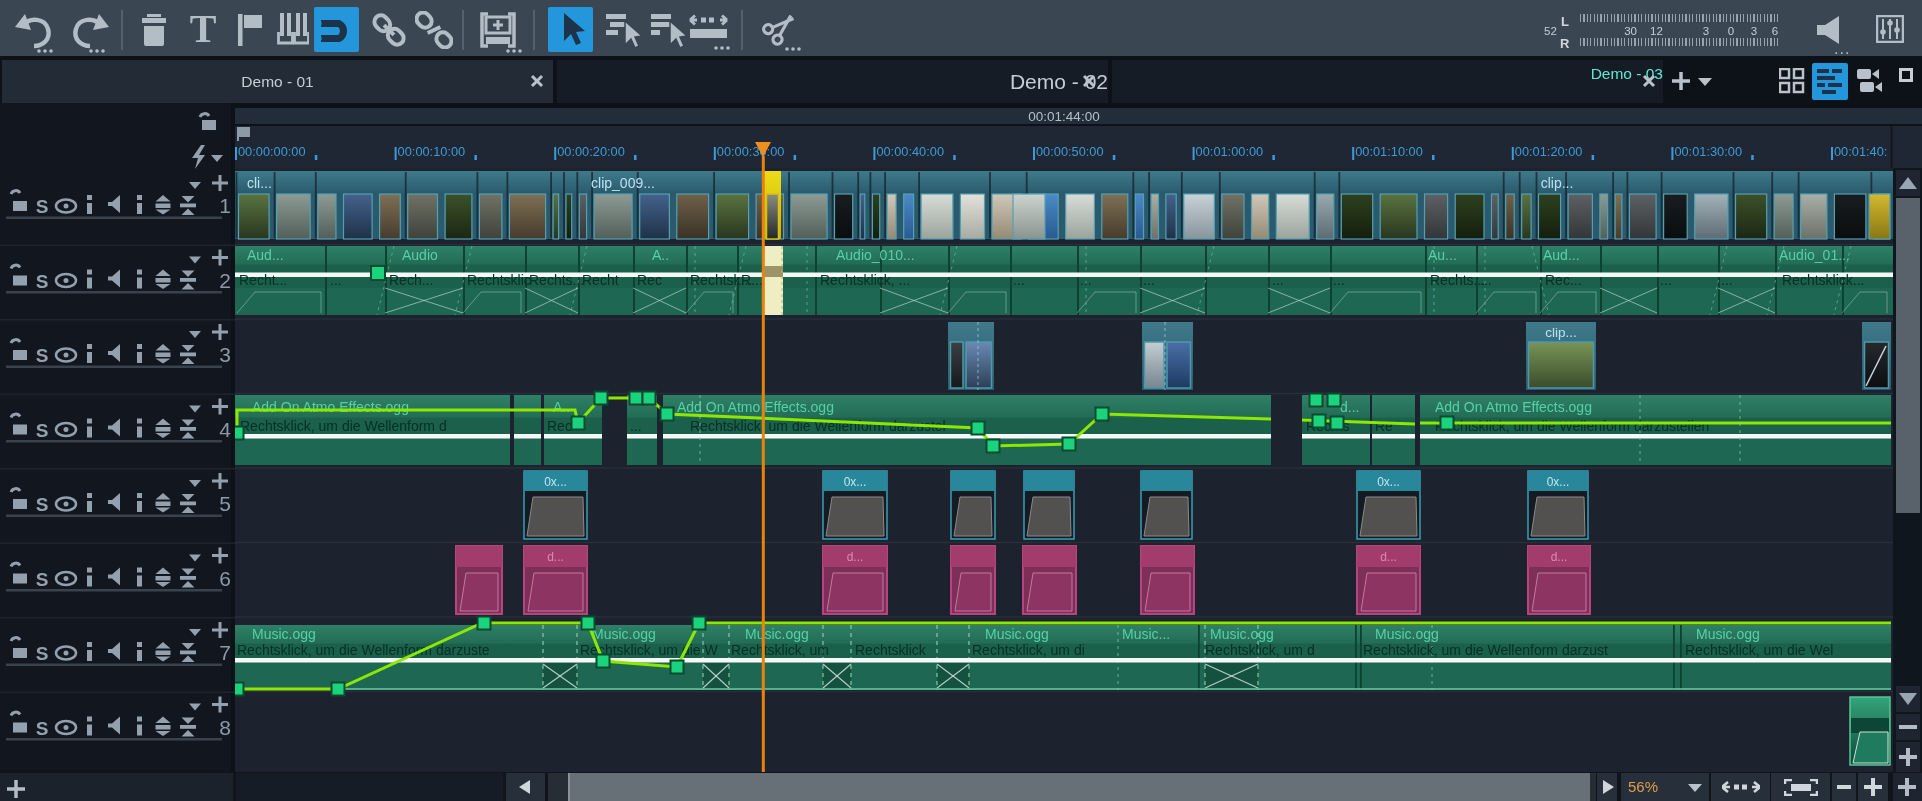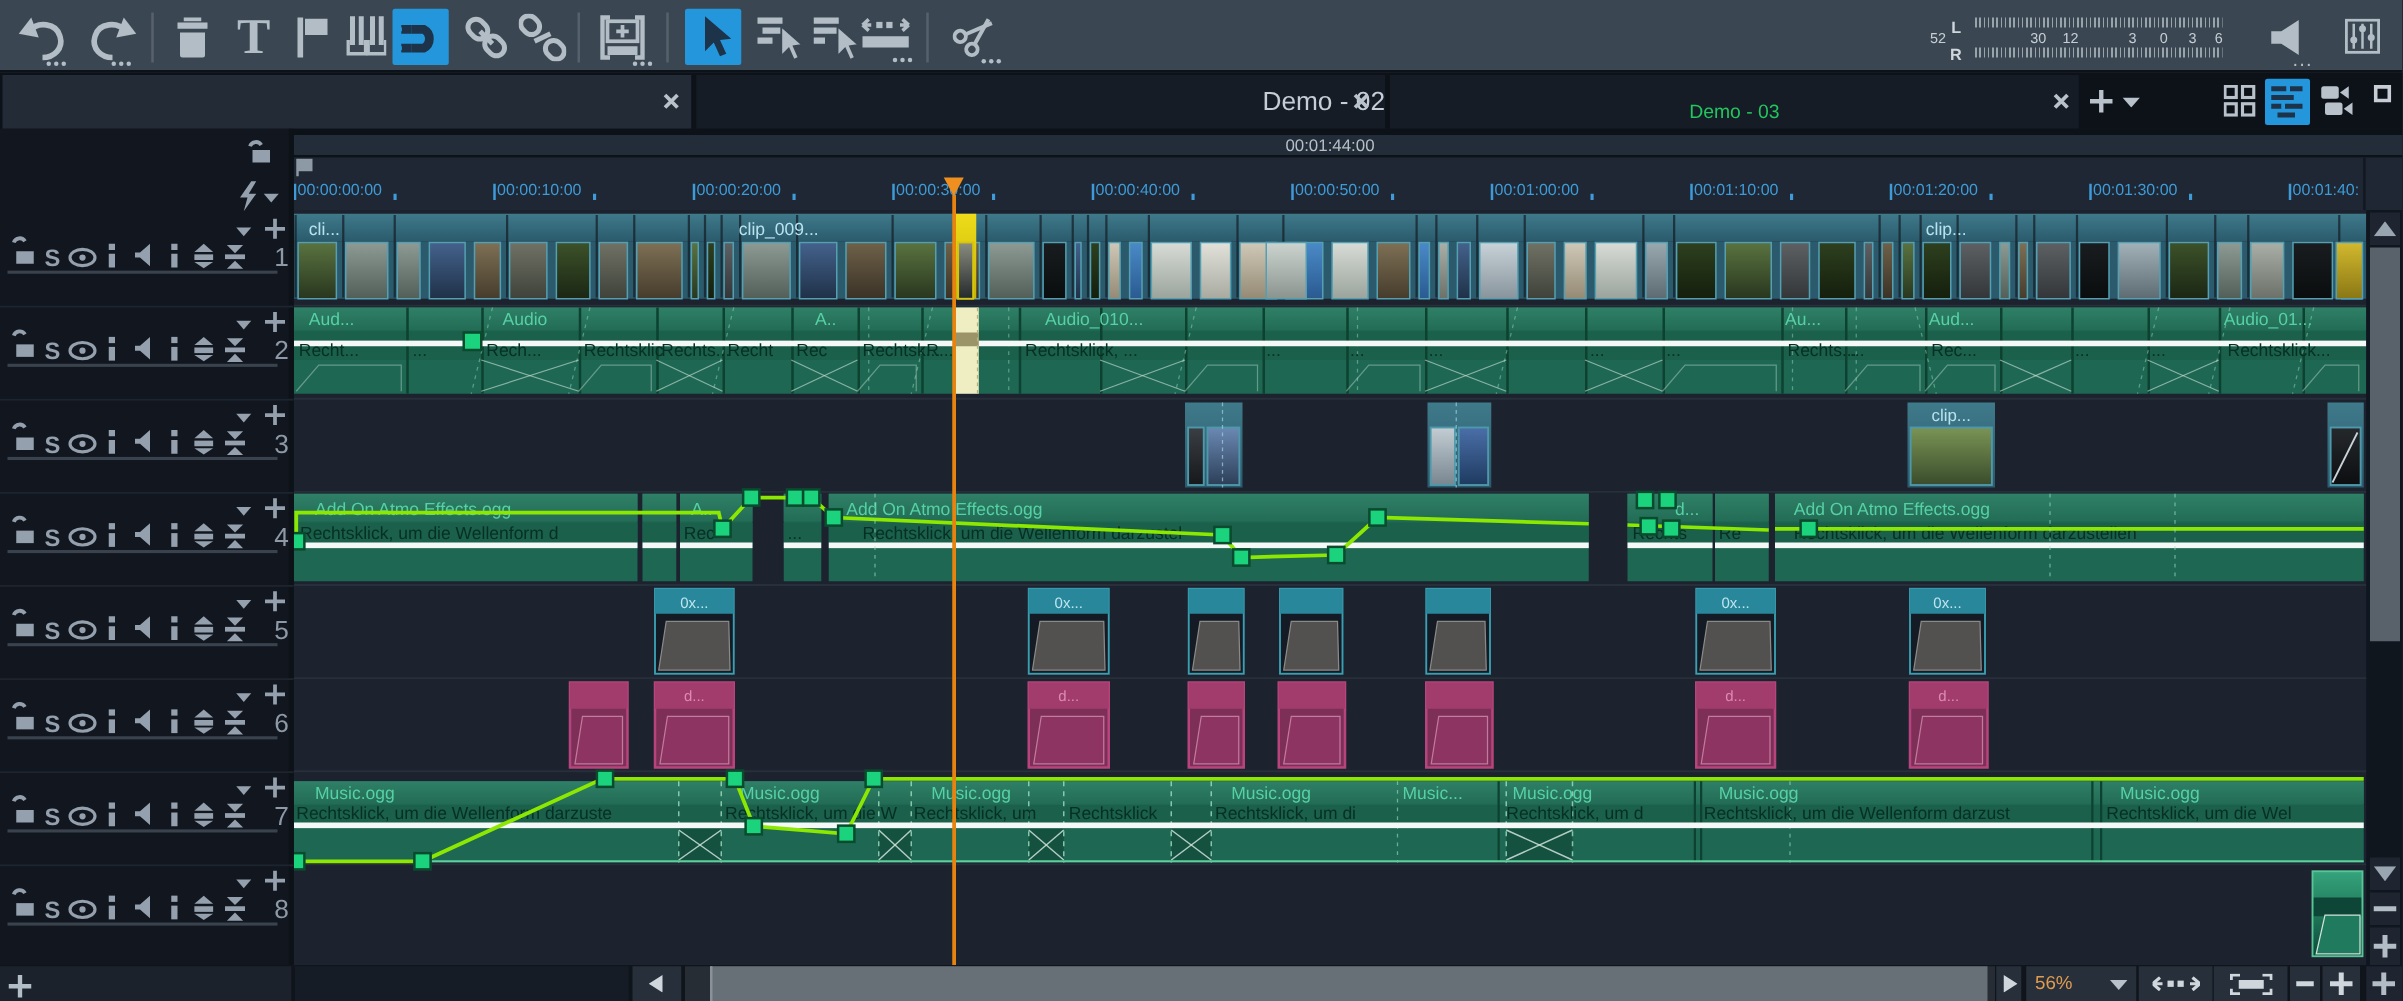--- a/index.html
+++ b/index.html
@@ -138,30 +138,31 @@
 <rect x="1" y="1" width="26" height="26" fill="none" stroke="#b2bdc6" stroke-width="2.5"></rect>
 <line x1="7" y1="4" x2="7" y2="24" stroke="#b2bdc6" stroke-width="2"></line>
 <line x1="14" y1="4" x2="14" y2="24" stroke="#b2bdc6" stroke-width="2"></line>
 <line x1="21" y1="4" x2="21" y2="24" stroke="#b2bdc6" stroke-width="2"></line>
 <circle cx="7" cy="17" r="2.8" fill="#b2bdc6"></circle>
       <circle cx="14" cy="8" r="2.8" fill="#b2bdc6"></circle>
       <circle cx="21" cy="15" r="2.8" fill="#b2bdc6"></circle>
     </svg>
 <div style="position:absolute;left:0;top:58px;width:1922px;height:45px;background:#0d1219"></div>
 <div style="position:absolute;left:2px;top:60px;width:551px;height:43px;background:#222b36"></div>
+<div style="position:absolute;left:2px;top:60px;width:551px;height:43px;line-height:43px;text-align:center;color:#c6cdd4;font-size:15.5px">Demo - 01</div>
 <svg style="position:absolute;left:530px;top:74px" width="14" height="14" viewBox="0 0 14 14">
 <path d="M2 2 L12 12 M12 2 L2 12" stroke="#b9c2cb" stroke-width="3"></path>
     </svg>
 <div style="position:absolute;left:557px;top:60px;width:551px;height:43px;background:#161c26"></div>
 <div style="position:absolute;left:557px;top:60px;width:551px;height:43px;line-height:43px;text-align:right;color:#c6cdd4;font-size:21px">Demo - 02</div>
 <svg style="position:absolute;left:1082px;top:74px" width="14" height="14" viewBox="0 0 14 14">
 <path d="M2 2 L12 12 M12 2 L2 12" stroke="#b9c2cb" stroke-width="3"></path>
     </svg>
 <div style="position:absolute;left:1112px;top:60px;width:551px;height:43px;background:#161c26"></div>
-<div style="position:absolute;left:1112px;top:68px;width:551px;height:43px;line-height:43px;text-align:center;color:#22c55e;font-size:15.5px">Demo - 03</div>
+<div style="position:absolute;left:1112px;top:52px;width:551px;height:43px;line-height:43px;text-align:right;color:#5eead4;font-size:15.5px">Demo - 03</div>
 <svg style="position:absolute;left:1642px;top:74px" width="14" height="14" viewBox="0 0 14 14">
 <path d="M2 2 L12 12 M12 2 L2 12" stroke="#b9c2cb" stroke-width="3"></path>
     </svg>
 <svg style="position:absolute;left:1670px;top:70px" width="22" height="22" viewBox="0 0 22 22">
 <path d="M11 2 V20 M2 11 H20" stroke="#b9c2cb" stroke-width="3.5"></path>
     </svg>
 <svg style="position:absolute;left:1698px;top:78px" width="14" height="8" viewBox="0 0 14 8">
 <path d="M0 0 H14 L7 8 Z" fill="#b9c2cb"></path>
     </svg>
 <svg style="position:absolute;left:1779px;top:68px" width="26" height="26" viewBox="0 0 26 26">

